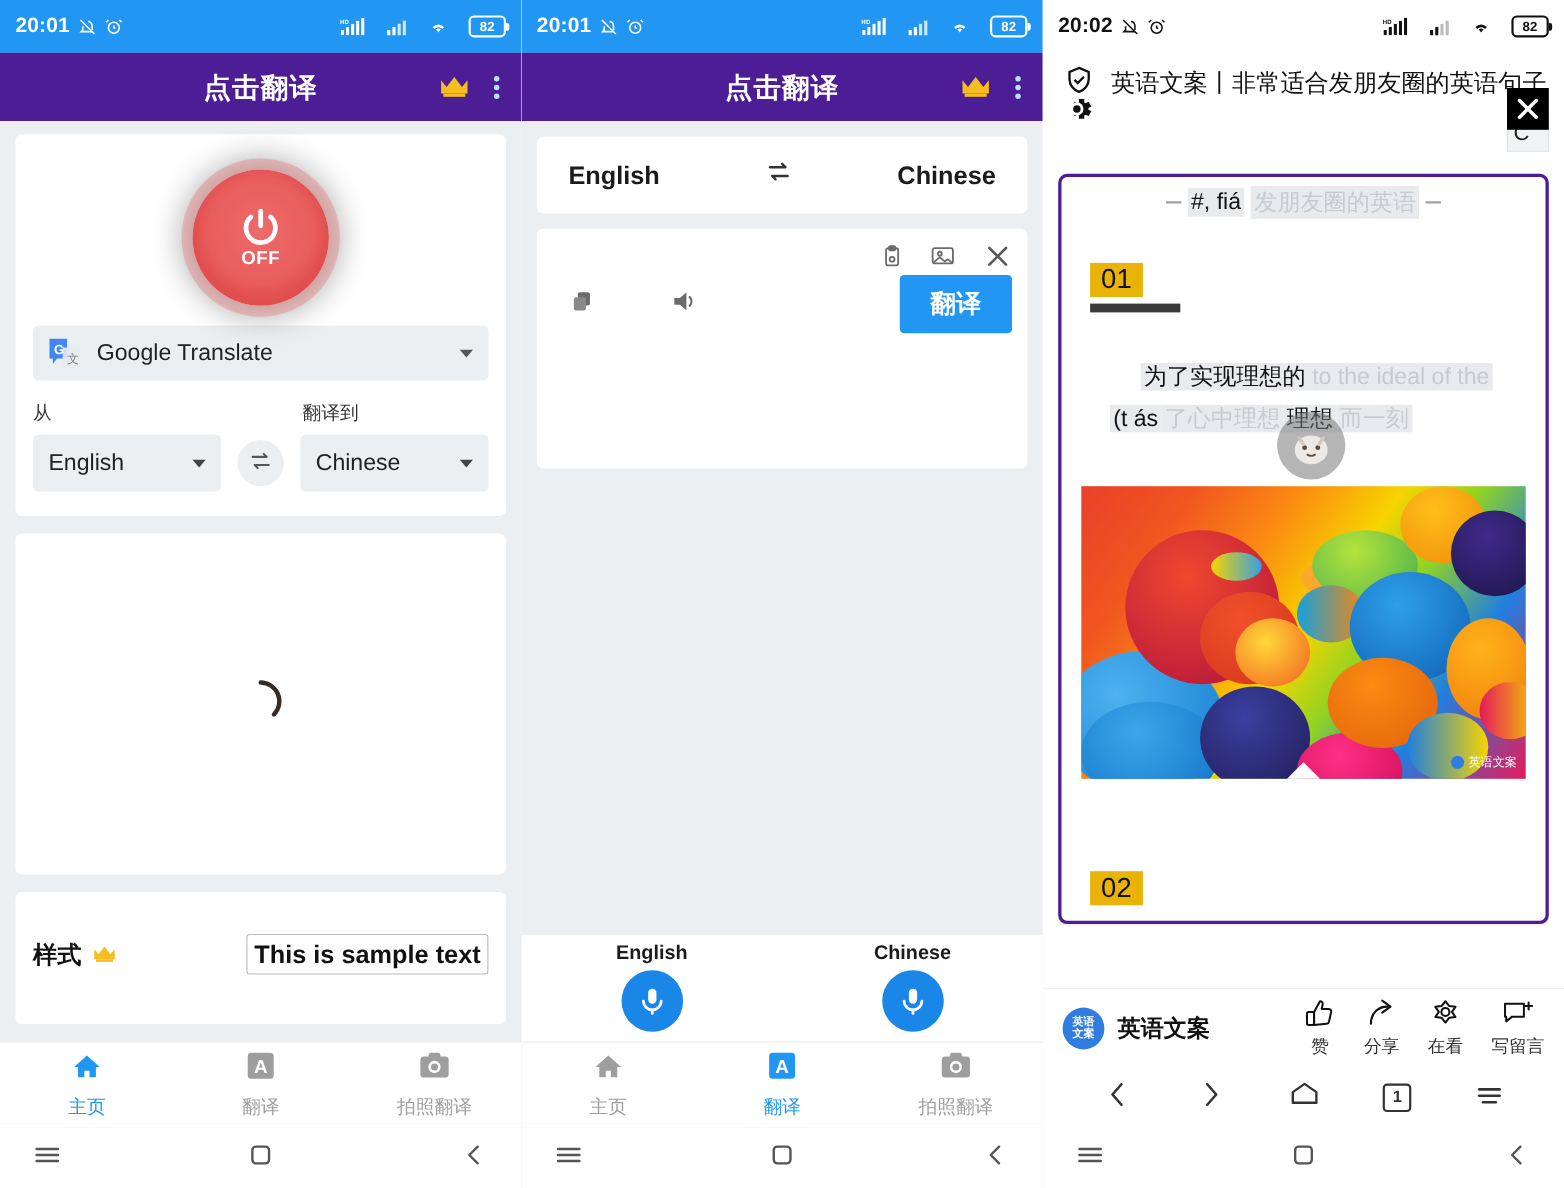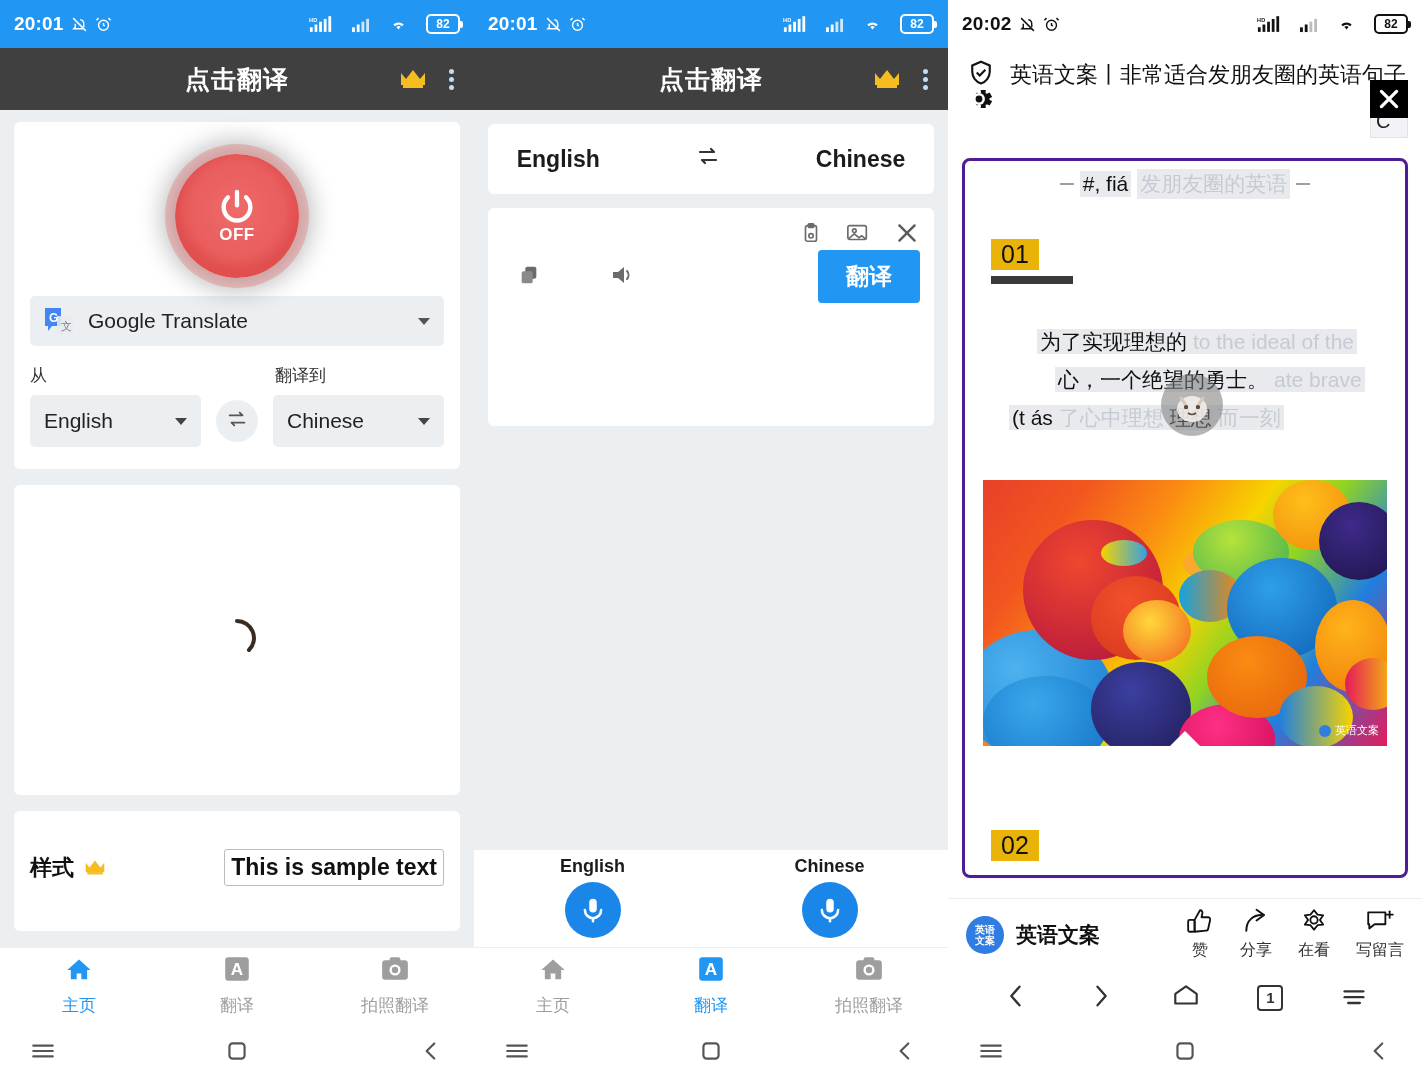--- a/index.html
+++ b/index.html
@@ -29,21 +29,21 @@
   .batt {
     border: 2px solid currentColor; border-radius: 5px;
     padding: 0 4px; font-size: 12px; font-weight: 700; line-height: 16px;
     min-width: 34px; text-align: center; position: relative;
   }
   .batt::after{ content:""; position:absolute; right:-5px; top:5px; width:3px; height:7px;
     background: currentColor; border-radius:0 2px 2px 0; }
 
   
   .appbar {
-    height: 62px; background: #404040; color: #fff;
+    height: 62px; background: #4c1d95; color: #fff;
     display: flex; align-items: center; padding: 0 14px; position: relative;
   }
   .appbar .title {
     position: absolute; left: 0; right: 0; text-align: center;
     font-size: 25px; font-weight: 700; letter-spacing: 1px; pointer-events: none;
   }
   .appbar .actions { margin-left: auto; display: flex; align-items: center; gap: 16px; z-index: 2; }
   .crown { width: 28px; height: 22px; }
   .dots { display: flex; flex-direction: column; gap: 3px; align-items: center; padding: 4px 6px; }
   .dots i { width: 5px; height: 5px; border-radius: 50%; background: #bbdefb; display: block; }
@@ -667,23 +667,20 @@
       </div>
 
       <div style="padding:22px 26px 0 26px">
         <span class="numchip">01</span>
         <div class="numrule"></div>
       </div>
 
       <div style="padding:44px 18px 0 18px; position:relative">
         <div class="tline" style="text-align:right; padding-right:30px">
           <span class="hl">为了实现理想的</span><span class="hl ghost">to the ideal of the</span>
-        </div>
-        <div class="tline" style="text-align:left; padding-left:72px">
-          <span class="hl">心，一个绝望的勇士。</span><span class="hl ghost">ate brave</span>
         </div>
         <div class="tline" style="text-align:left; padding-left:26px">
           <span class="hl">(t ás</span><span class="hl ghost">了心中理想</span><span class="hl">理想</span><span class="hl ghost">而一刻</span>
         </div>
         <span style="position:absolute; left:196px; top:90px; width:62px;height:62px;border-radius:50%;
                      background:rgba(120,120,120,.55); display:flex;align-items:center;justify-content:center;">
           <svg width="46" height="46" viewBox="0 0 46 46">
             <ellipse cx="23" cy="27" rx="15" ry="13" fill="#f6f2ee" opacity=".85"></ellipse>
             <circle cx="17" cy="25" r="2.2" fill="#5b4a3c"></circle>
               <circle cx="29" cy="25" r="2.2" fill="#5b4a3c"></circle>

